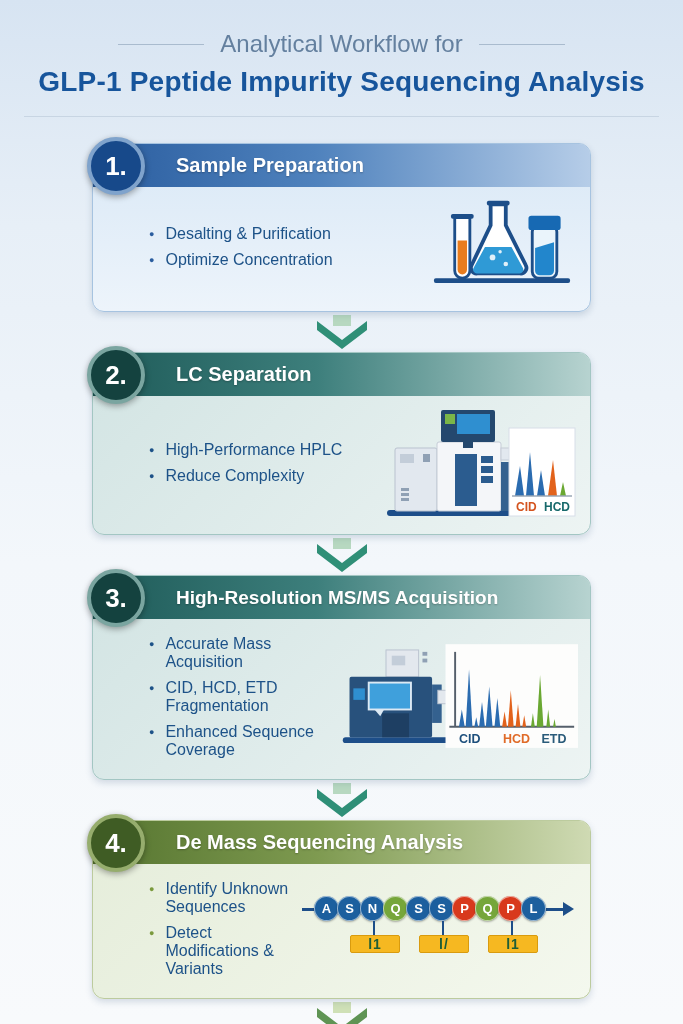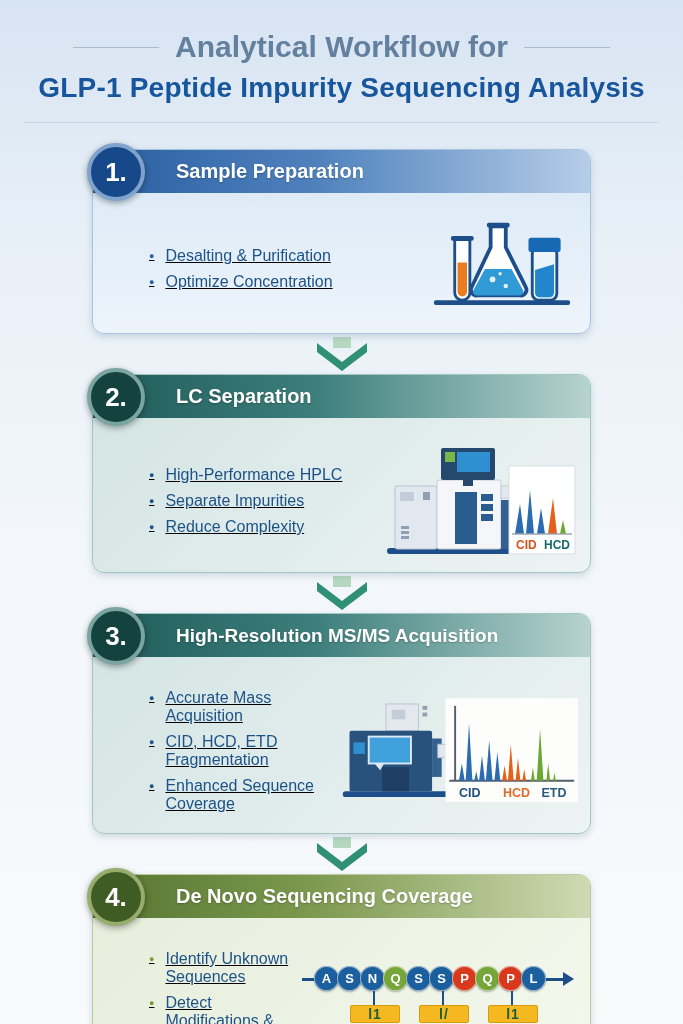--- a/index.html
+++ b/index.html
@@ -1,32 +1,32 @@
 <!DOCTYPE html>
 <html><head>
 <meta charset="utf-8">
 <style>
   html,body{margin:0;padding:0;}
   body{width:683px;height:1024px;overflow:hidden;font-family:"Liberation Sans",sans-serif;}
   .page{width:683px;height:1024px;background:linear-gradient(180deg,#d7e4f2 0%,#e7eff7 22%,#f3f7fb 55%,#f8fafc 100%);position:relative;}
 
   
   .hdr{padding-top:30px;text-align:center;}
-  .kicker{display:flex;align-items:center;justify-content:center;gap:16px;color:#64809f;font-size:30px;font-weight:700;}
+  .kicker{display:flex;align-items:center;justify-content:center;gap:16px;color:#64809f;font-size:24px;font-weight:400;}
   .kicker::before,.kicker::after{content:"";width:86px;height:1px;background:#a9bbce;}
   .main-title{margin:8px 8px 0;font-size:28px;font-weight:bold;color:#17559c;letter-spacing:.2px;}
   .top-divider{height:1px;background:#c8d5e3;margin:18px 24px 0;}
 
   
   .flow{margin-top:26px;}
   .card{width:497px;margin:0 auto;position:relative;border-radius:12px;box-shadow:0 3px 7px rgba(40,70,110,.18);}
   .card-head{height:43px;border-radius:11px 11px 0 0;display:flex;align-items:center;padding-left:72px;position:relative;}
   .head-title{margin:11px;color:#fff;font-size:20px;font-weight:bold;text-shadow:0 1px 2px rgba(0,0,0,.25);}
   .badge{position:absolute;left:-6px;top:-7px;width:50px;height:50px;border-radius:50%;display:flex;align-items:center;justify-content:center;color:#fff;font-weight:bold;font-size:26px;box-shadow:0 2px 6px rgba(0,0,0,.35);}
-  .card-body{display:flex;align-items:center;padding:24px 12px 12px 0;text-decoration:underline;}
+  .card-body{display:flex;align-items:center;padding:8px 12px 12px 0;}
   .bullets{list-style:none;margin:0;padding:0 0 0 56px;flex:1;}
   .bullets li{font-size:16px;color:#1d5288;margin:8px 0;display:flex;align-items:baseline;}
   .bullets li::before{content:"\25CF";font-size:9px;margin-right:11px;position:relative;top:-2px;}
   .illus{display:flex;align-items:center;justify-content:flex-end;}
 
   .step1{background:linear-gradient(180deg,#d9e8f6,#edf4fb);border:1px solid #a6c3e0;}
   .head1{background:linear-gradient(90deg,#2a5d9f 0%,#4f82bd 45%,#b6cde8 100%);}
   .badge1{background:#17498a;border:4px solid #7fa3cc;}
   .b1 li::before{color:#2a5d9f;}
 
@@ -113,21 +113,20 @@
     <section class="card step2">
       <div class="card-head head2">
         <div class="badge badge2">
           <span>2.</span>
         </div>
         <h2 class="head-title">LC Separation</h2>
       </div>
       <div class="card-body">
         <ul class="bullets b2">
           <li>High-Performance HPLC</li>
-          <li>Separate Impurities</li>
           <li>Reduce Complexity</li>
         </ul>
         <div class="illus">
           <svg width="200" height="118" viewBox="0 0 198 118">
             <rect x="8" y="106" width="158" height="6" rx="3" fill="#1d4e89"></rect>
 
             <rect x="16" y="44" width="42" height="63" rx="2" fill="#e2e8ef" stroke="#b9c2cf"></rect>
             <rect x="21" y="50" width="14" height="9" fill="#c3cdd9"></rect>
             <rect x="44" y="50" width="7" height="8" fill="#8fa0b4"></rect>
             <rect x="22" y="84" width="8" height="3" fill="#8fa0b4"></rect>
@@ -234,21 +233,21 @@
         <rect x="19" y="0" width="18" height="11" fill="#b7d8c0"></rect>
         <polygon points="3,6 28,25 53,6 53,15 28,34 3,15" fill="#2f8f77"></polygon>
       </svg>
     </div>
 
     <section class="card step4">
       <div class="card-head head4">
         <div class="badge badge4">
           <span>4.</span>
         </div>
-        <h2 class="head-title">De Novo Sequencing Coverage</h2>
+        <h2 class="head-title">De Mass Sequencing Analysis</h2>
       </div>
       <div class="card-body">
         <ul class="bullets b4">
           <li>Identify Unknown Sequences</li>
           <li>Detect Modifications &amp; Variants</li>
         </ul>
         <div class="illus">
           <div class="seq-wrap">
             <div class="seq-line"></div>
             <div class="seq-arrowhead"></div>

